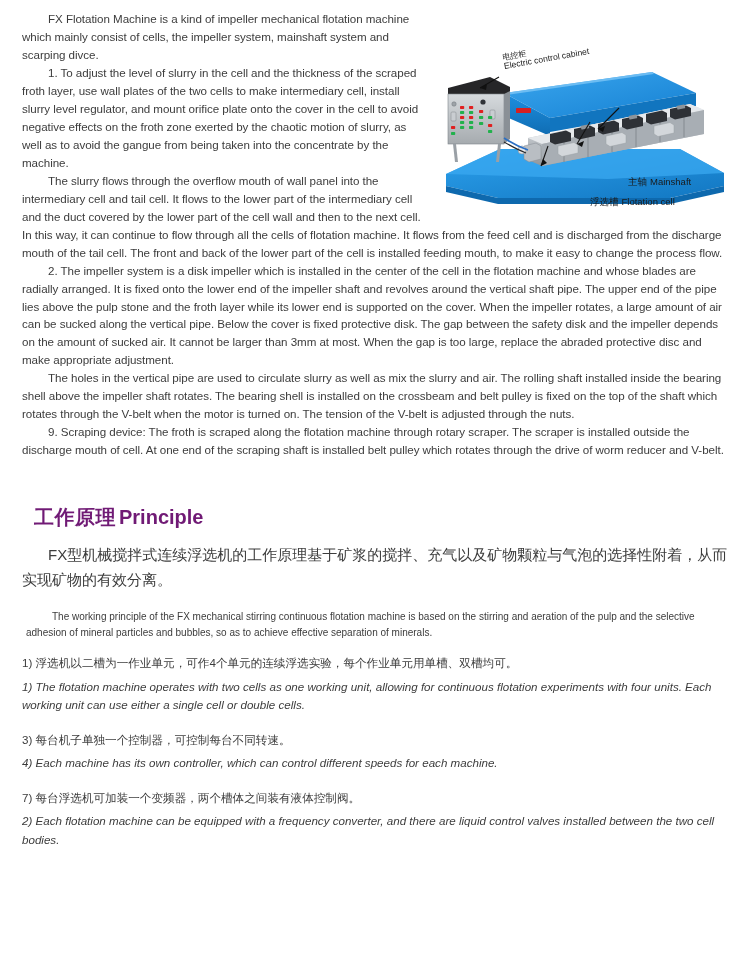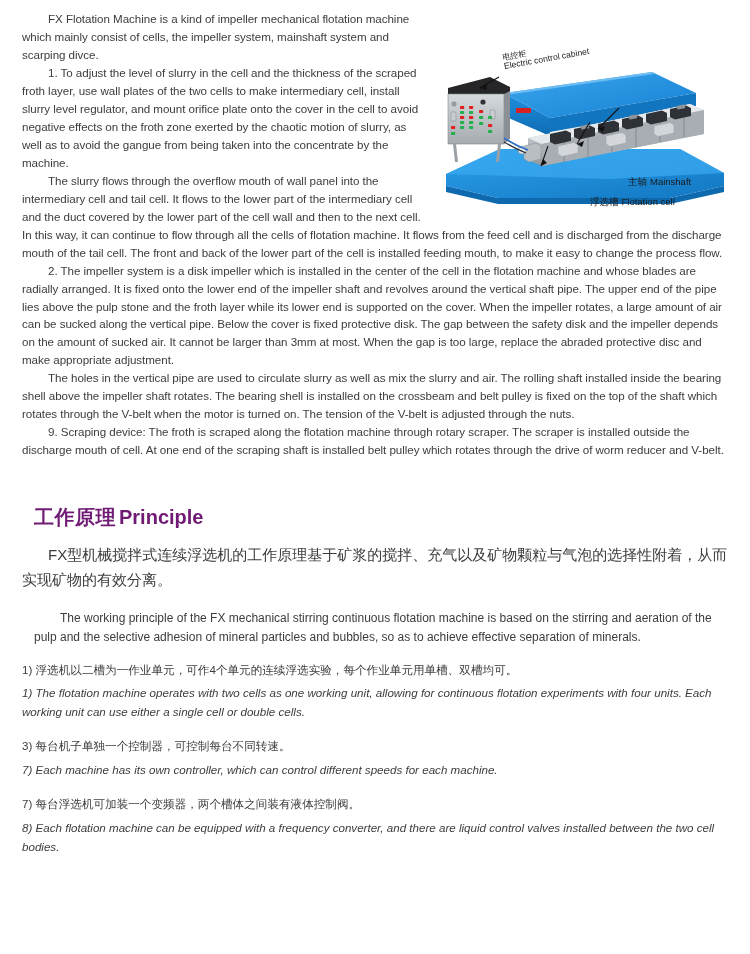--- a/index.html
+++ b/index.html
@@ -67,23 +67,23 @@
   .sec-features  { margin-top: 42px; }
 
   .para-cn {
     font-size: 15px;
     line-height: 1.62;
     margin: 14px 0 0 0;
     text-indent: 26px;
     color: #3c3c3c;
   }
   .para-en {
-    font-size: 12px;
+    font-size: 10px;
     line-height: 1.62;
-    margin: 17px 0 0 12px;
+    margin: 17px 0 0 4px;
     text-indent: 26px;
     color: #3c3c3c;
   }
 
   
   .features { margin-top: 13px; }
   .feature-block { margin-bottom: 16px; }
   .feature-cn {
     font-size: 11.6px;
     line-height: 1.6;
@@ -295,21 +295,21 @@
   <p class="para-en">The working principle of the FX mechanical stirring continuous flotation machine is based on the stirring and aeration of the pulp and the selective adhesion of mineral particles and bubbles, so as to achieve effective separation of minerals.</p>
 
 
   <div class="features">
     <div class="feature-block">
       <p class="feature-cn">1) 浮选机以二槽为一作业单元，可作4个单元的连续浮选实验，每个作业单元用单槽、双槽均可。</p>
       <p class="feature-en">1) The flotation machine operates with two cells as one working unit, allowing for continuous flotation experiments with four units. Each working unit can use either a single cell or double cells.</p>
     </div>
     <div class="feature-block">
       <p class="feature-cn">3) 每台机子单独一个控制器，可控制每台不同转速。</p>
-      <p class="feature-en">7)  Each machine has its own controller, which can control different speeds for each machine.</p>
+      <p class="feature-en">4)  Each machine has its own controller, which can control different speeds for each machine.</p>
     </div>
     <div class="feature-block">
       <p class="feature-cn">7) 每台浮选机可加装一个变频器，两个槽体之间装有液体控制阀。</p>
-      <p class="feature-en">8) Each flotation machine can be equipped with a frequency converter, and there are liquid control valves installed between the two cell bodies.</p>
+      <p class="feature-en">2) Each flotation machine can be equipped with a frequency converter, and there are liquid control valves installed between the two cell bodies.</p>
     </div>
   </div>
 
 </div>
 
 </body></html>

